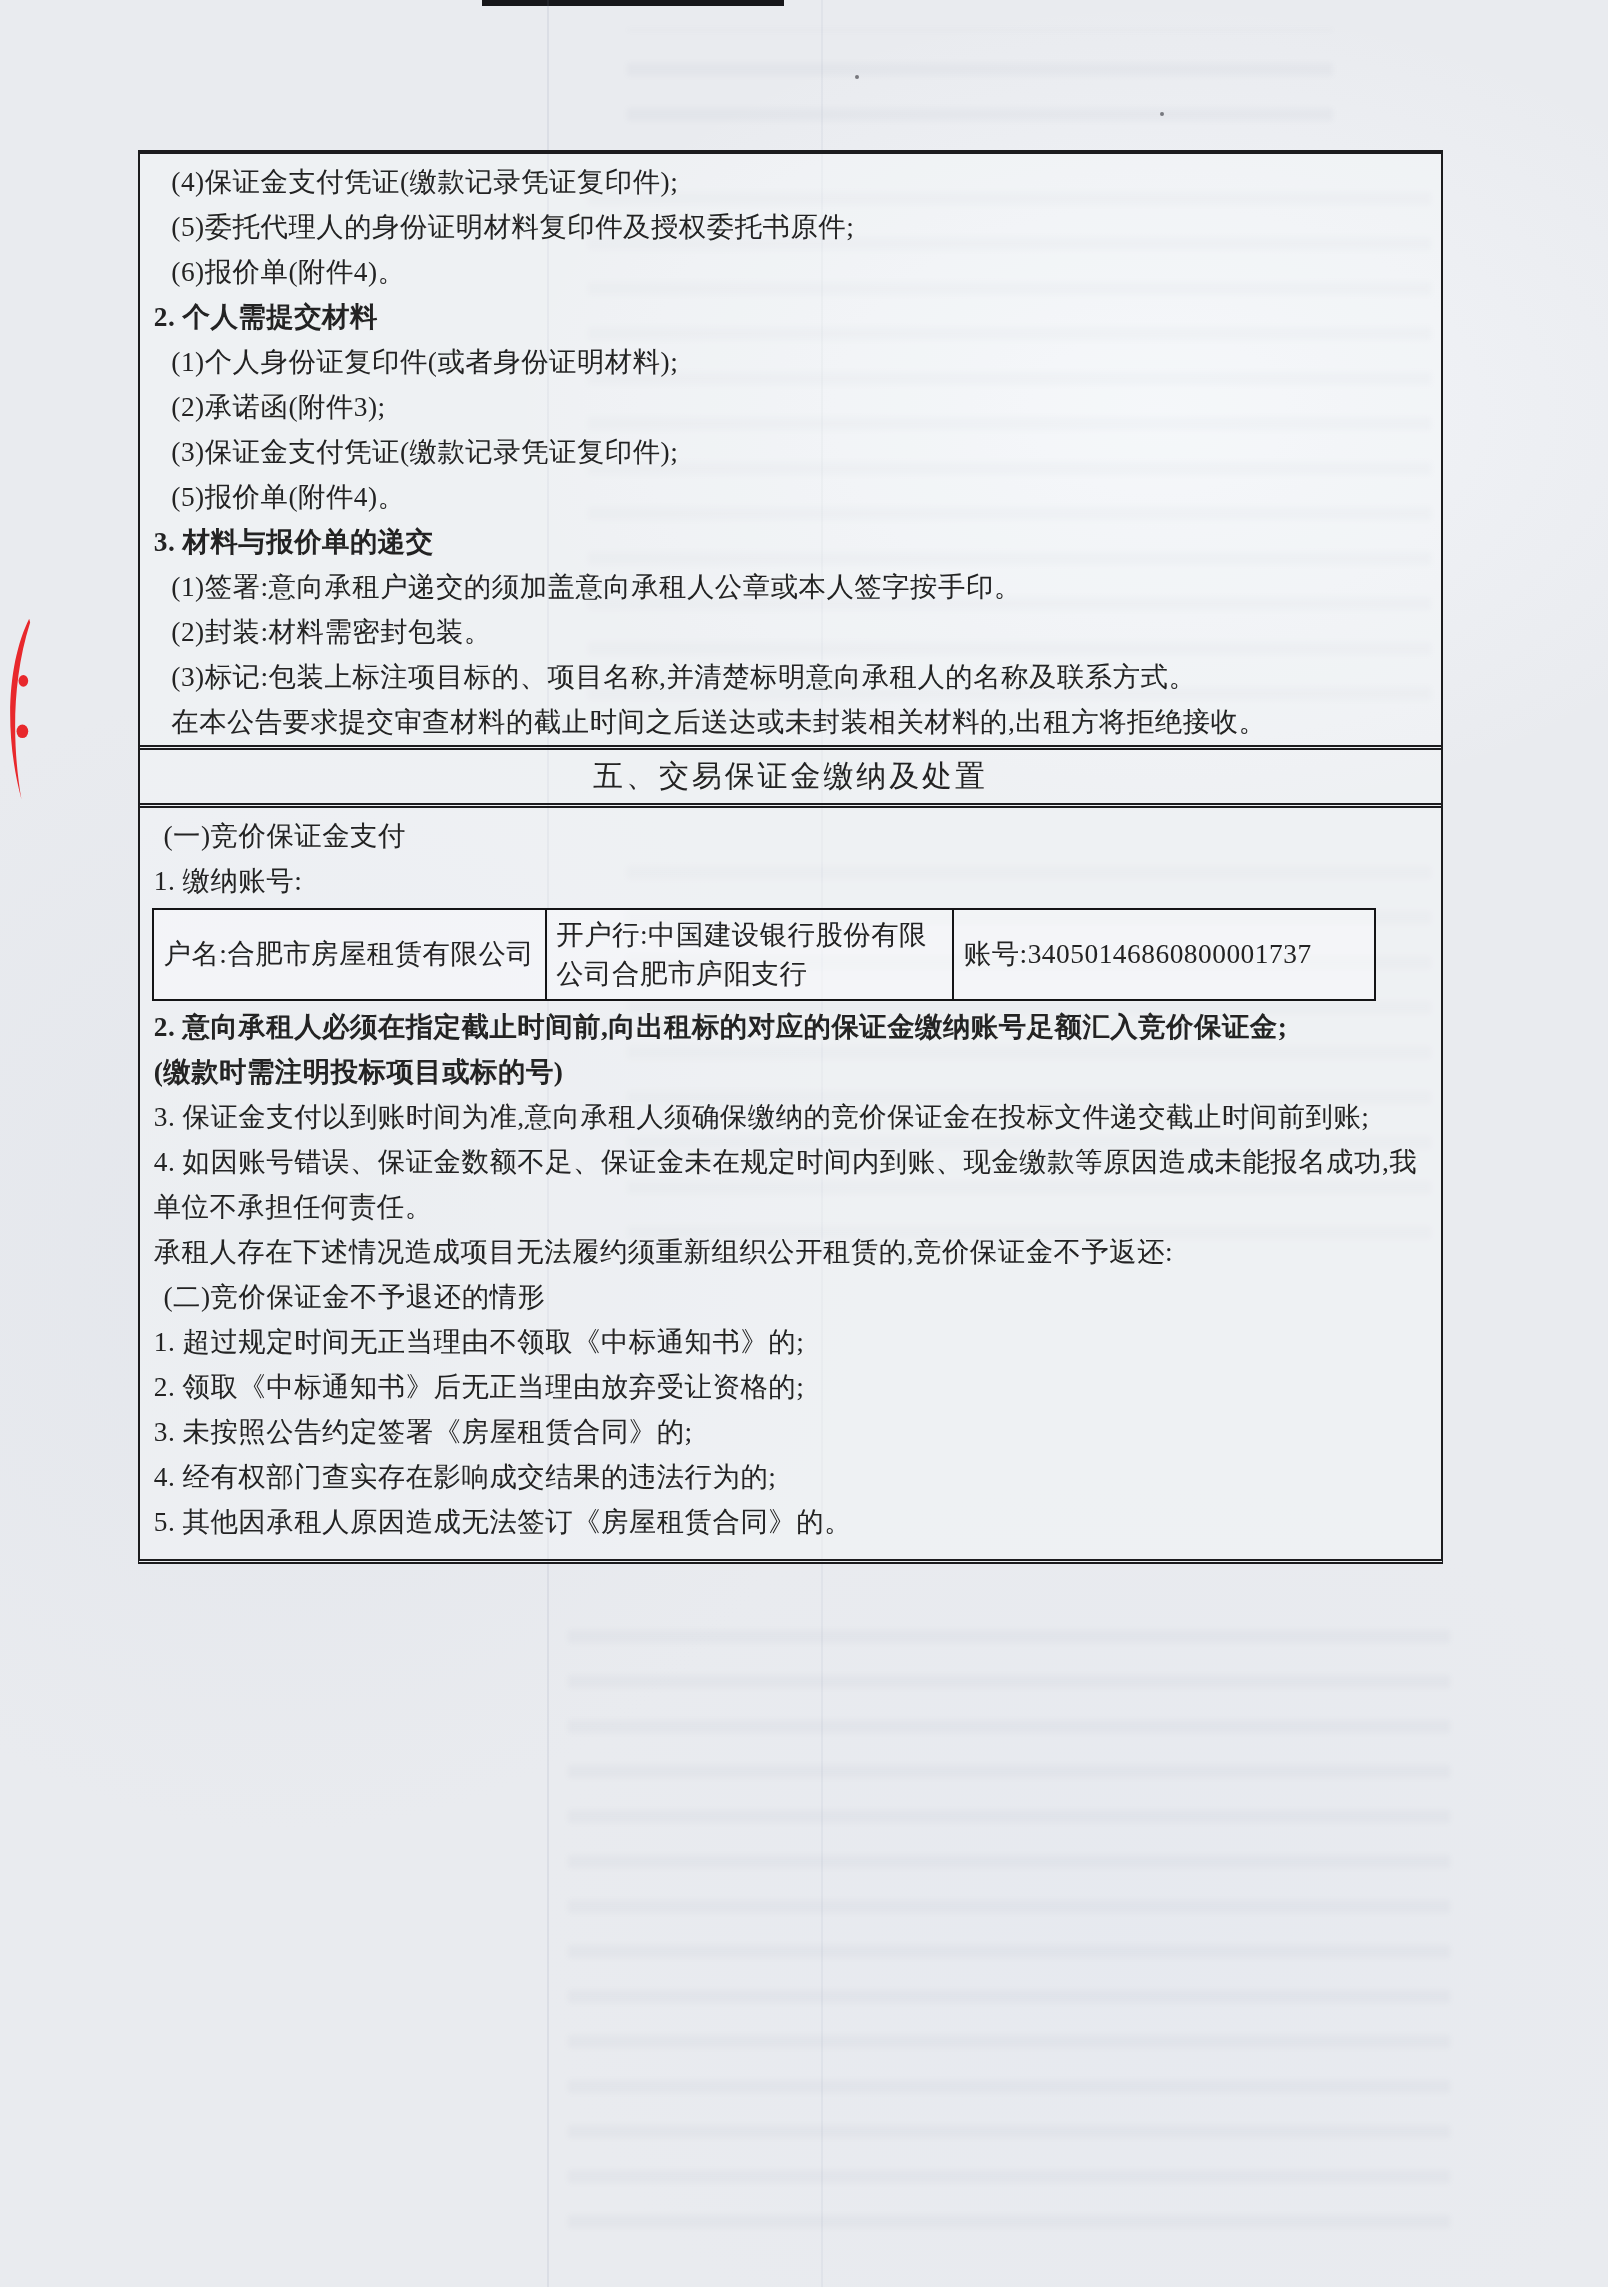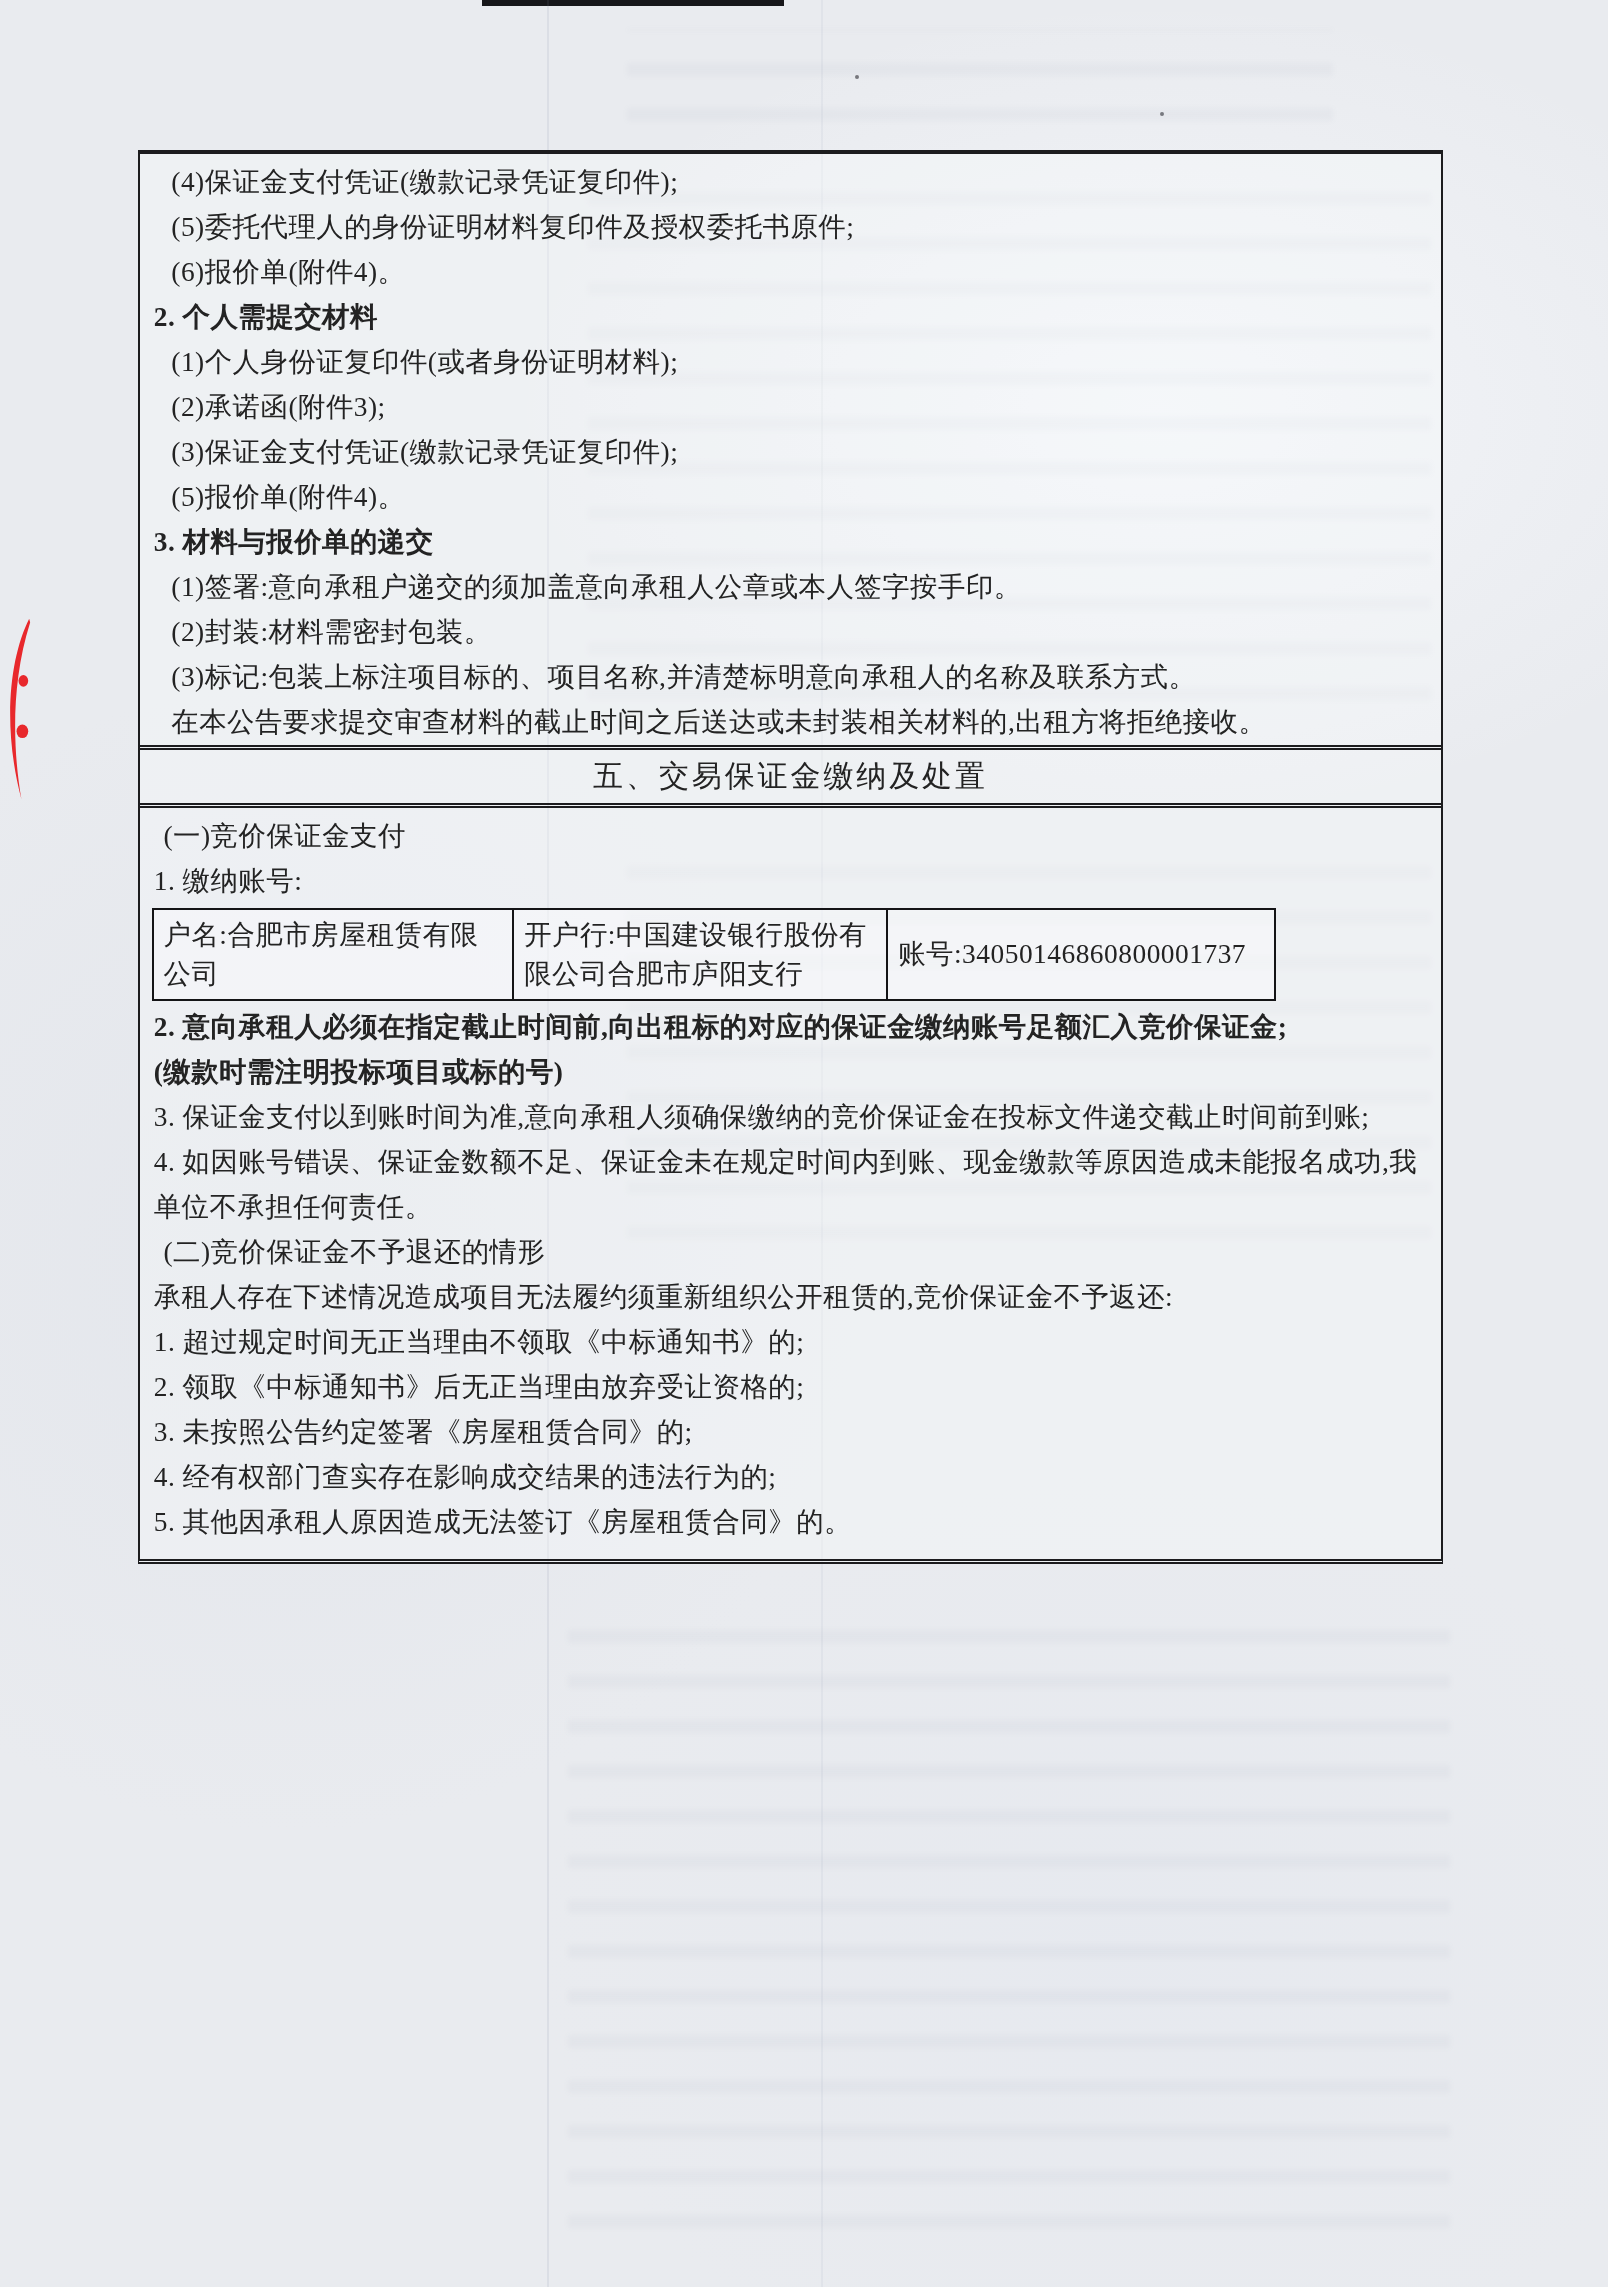--- a/index.html
+++ b/index.html
@@ -37,22 +37,22 @@
   .bold{ font-weight:bold; }
   .indent1{ padding-left:17.6px; }
   .indent-half{ padding-left:9.8px; }
   .section-head{
     height:63px; display:flex; align-items:center; justify-content:center;
     border-top:5.9px double var(--line); border-bottom:5.9px double var(--line);
     font-size:30px; letter-spacing:2.9px;
   }
   
   .bank-table{
-    display:flex; width:1124px; margin:3.9px 0 3.9px -2px; min-height:84px;
-    border:2.9px solid #141416; background:rgba(252,252,254,.4);justify-content:flex-end;
+    display:flex; width:1224px; margin:3.9px 0 3.9px -2px; min-height:84px;
+    border:2.9px solid #141416; background:rgba(252,252,254,.4);
   }
   .bank-cell{
     display:flex; align-items:center; padding:5.9px 9.8px;
     font-size:27.4px; line-height:39px; letter-spacing:0.5px;
     border-right:2.5px solid #141416;
   }
   .bank-cell:last-child{ border-right:none; }
   .bc1{ width:32.2%; } .bc2{ width:33.4%; } .bc3{ width:34.4%; }
   .lower{ padding-bottom:14px; }
 </style>
@@ -103,22 +103,22 @@
     <div class="bank-table">
       <div class="bank-cell bc1">户名:合肥市房屋租赁有限公司</div>
       <div class="bank-cell bc2">开户行:中国建设银行股份有限公司合肥市庐阳支行</div>
       <div class="bank-cell bc3">账号:34050146860800001737</div>
     </div>
 
     <div class="line bold">2. 意向承租人必须在指定截止时间前,向出租标的对应的保证金缴纳账号足额汇入竞价保证金;</div>
     <div class="line bold">(缴款时需注明投标项目或标的号)</div>
     <div class="line">3. 保证金支付以到账时间为准,意向承租人须确保缴纳的竞价保证金在投标文件递交截止时间前到账;</div>
     <div class="line">4. 如因账号错误、保证金数额不足、保证金未在规定时间内到账、现金缴款等原因造成未能报名成功,我单位不承担任何责任。</div>
+    <div class="line">承租人存在下述情况造成项目无法履约须重新组织公开租赁的,竞价保证金不予返还:</div>
     <div class="line indent-half">(二)竞价保证金不予退还的情形</div>
-    <div class="line">承租人存在下述情况造成项目无法履约须重新组织公开租赁的,竞价保证金不予返还:</div>
     <div class="line">1. 超过规定时间无正当理由不领取《中标通知书》的;</div>
     <div class="line">2. 领取《中标通知书》后无正当理由放弃受让资格的;</div>
     <div class="line">3. 未按照公告约定签署《房屋租赁合同》的;</div>
     <div class="line">4. 经有权部门查实存在影响成交结果的违法行为的;</div>
     <div class="line">5. 其他因承租人原因造成无法签订《房屋租赁合同》的。</div>
   </div>
 
 </div>
 
 

